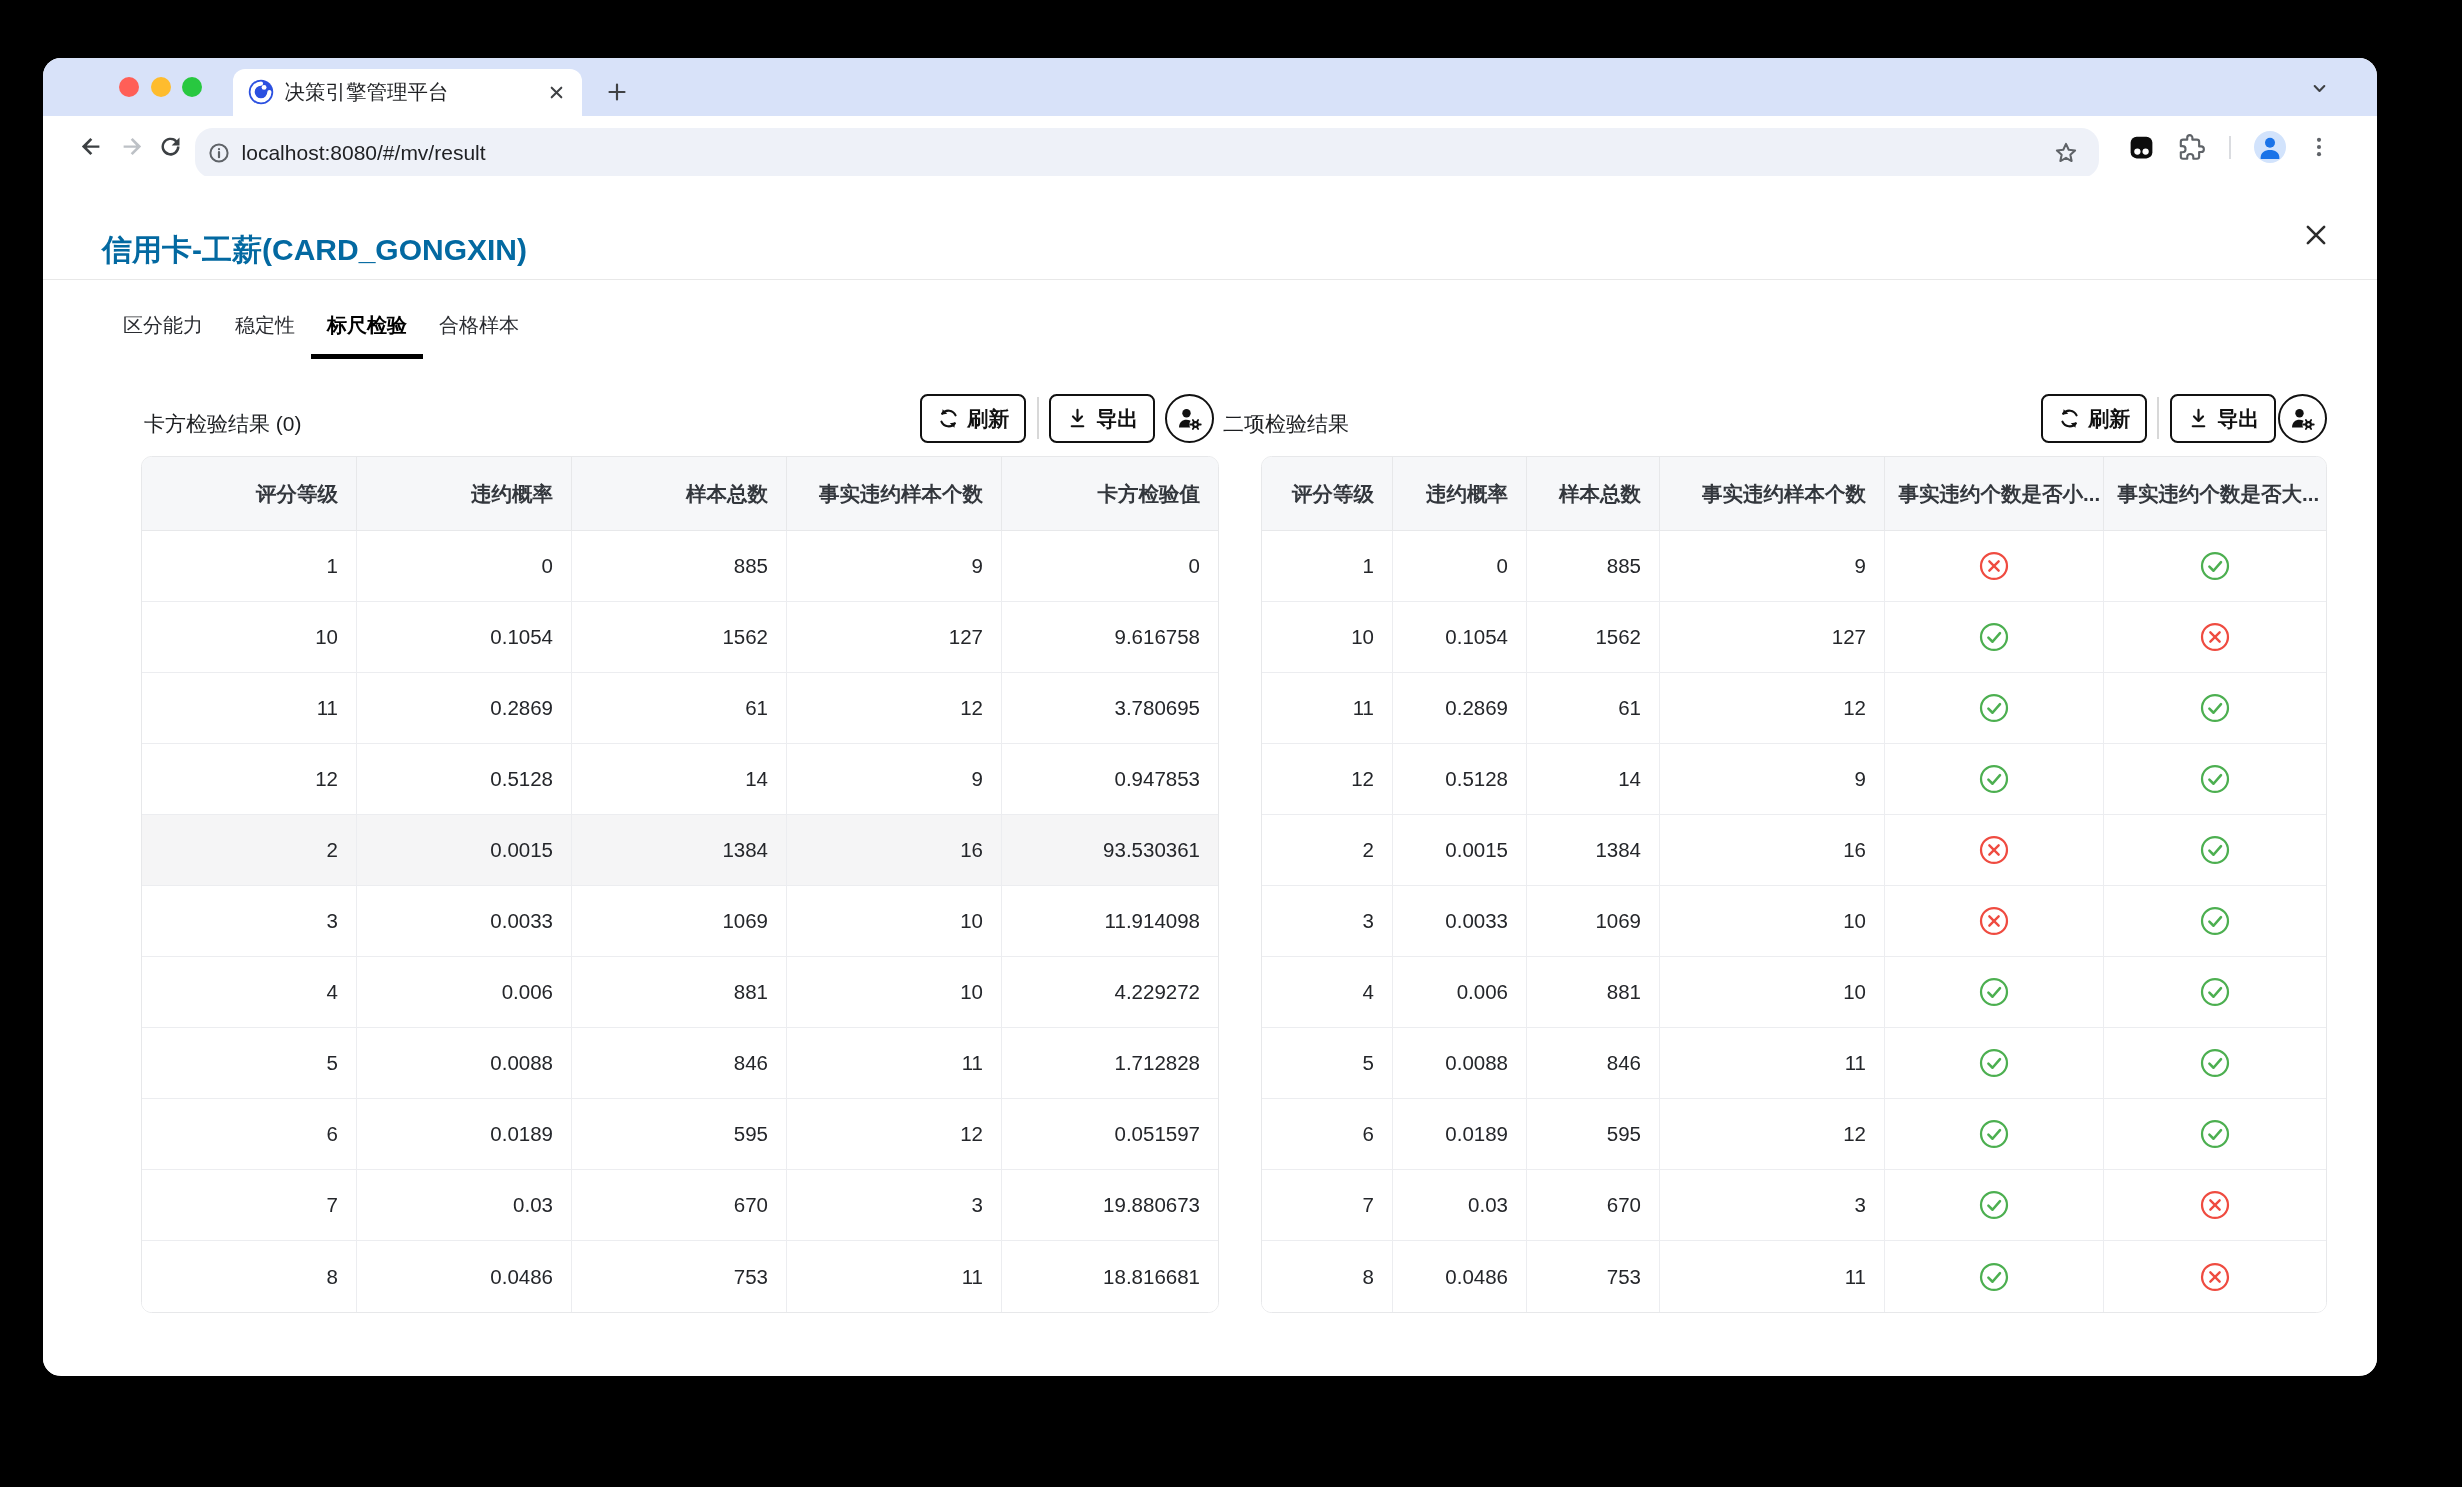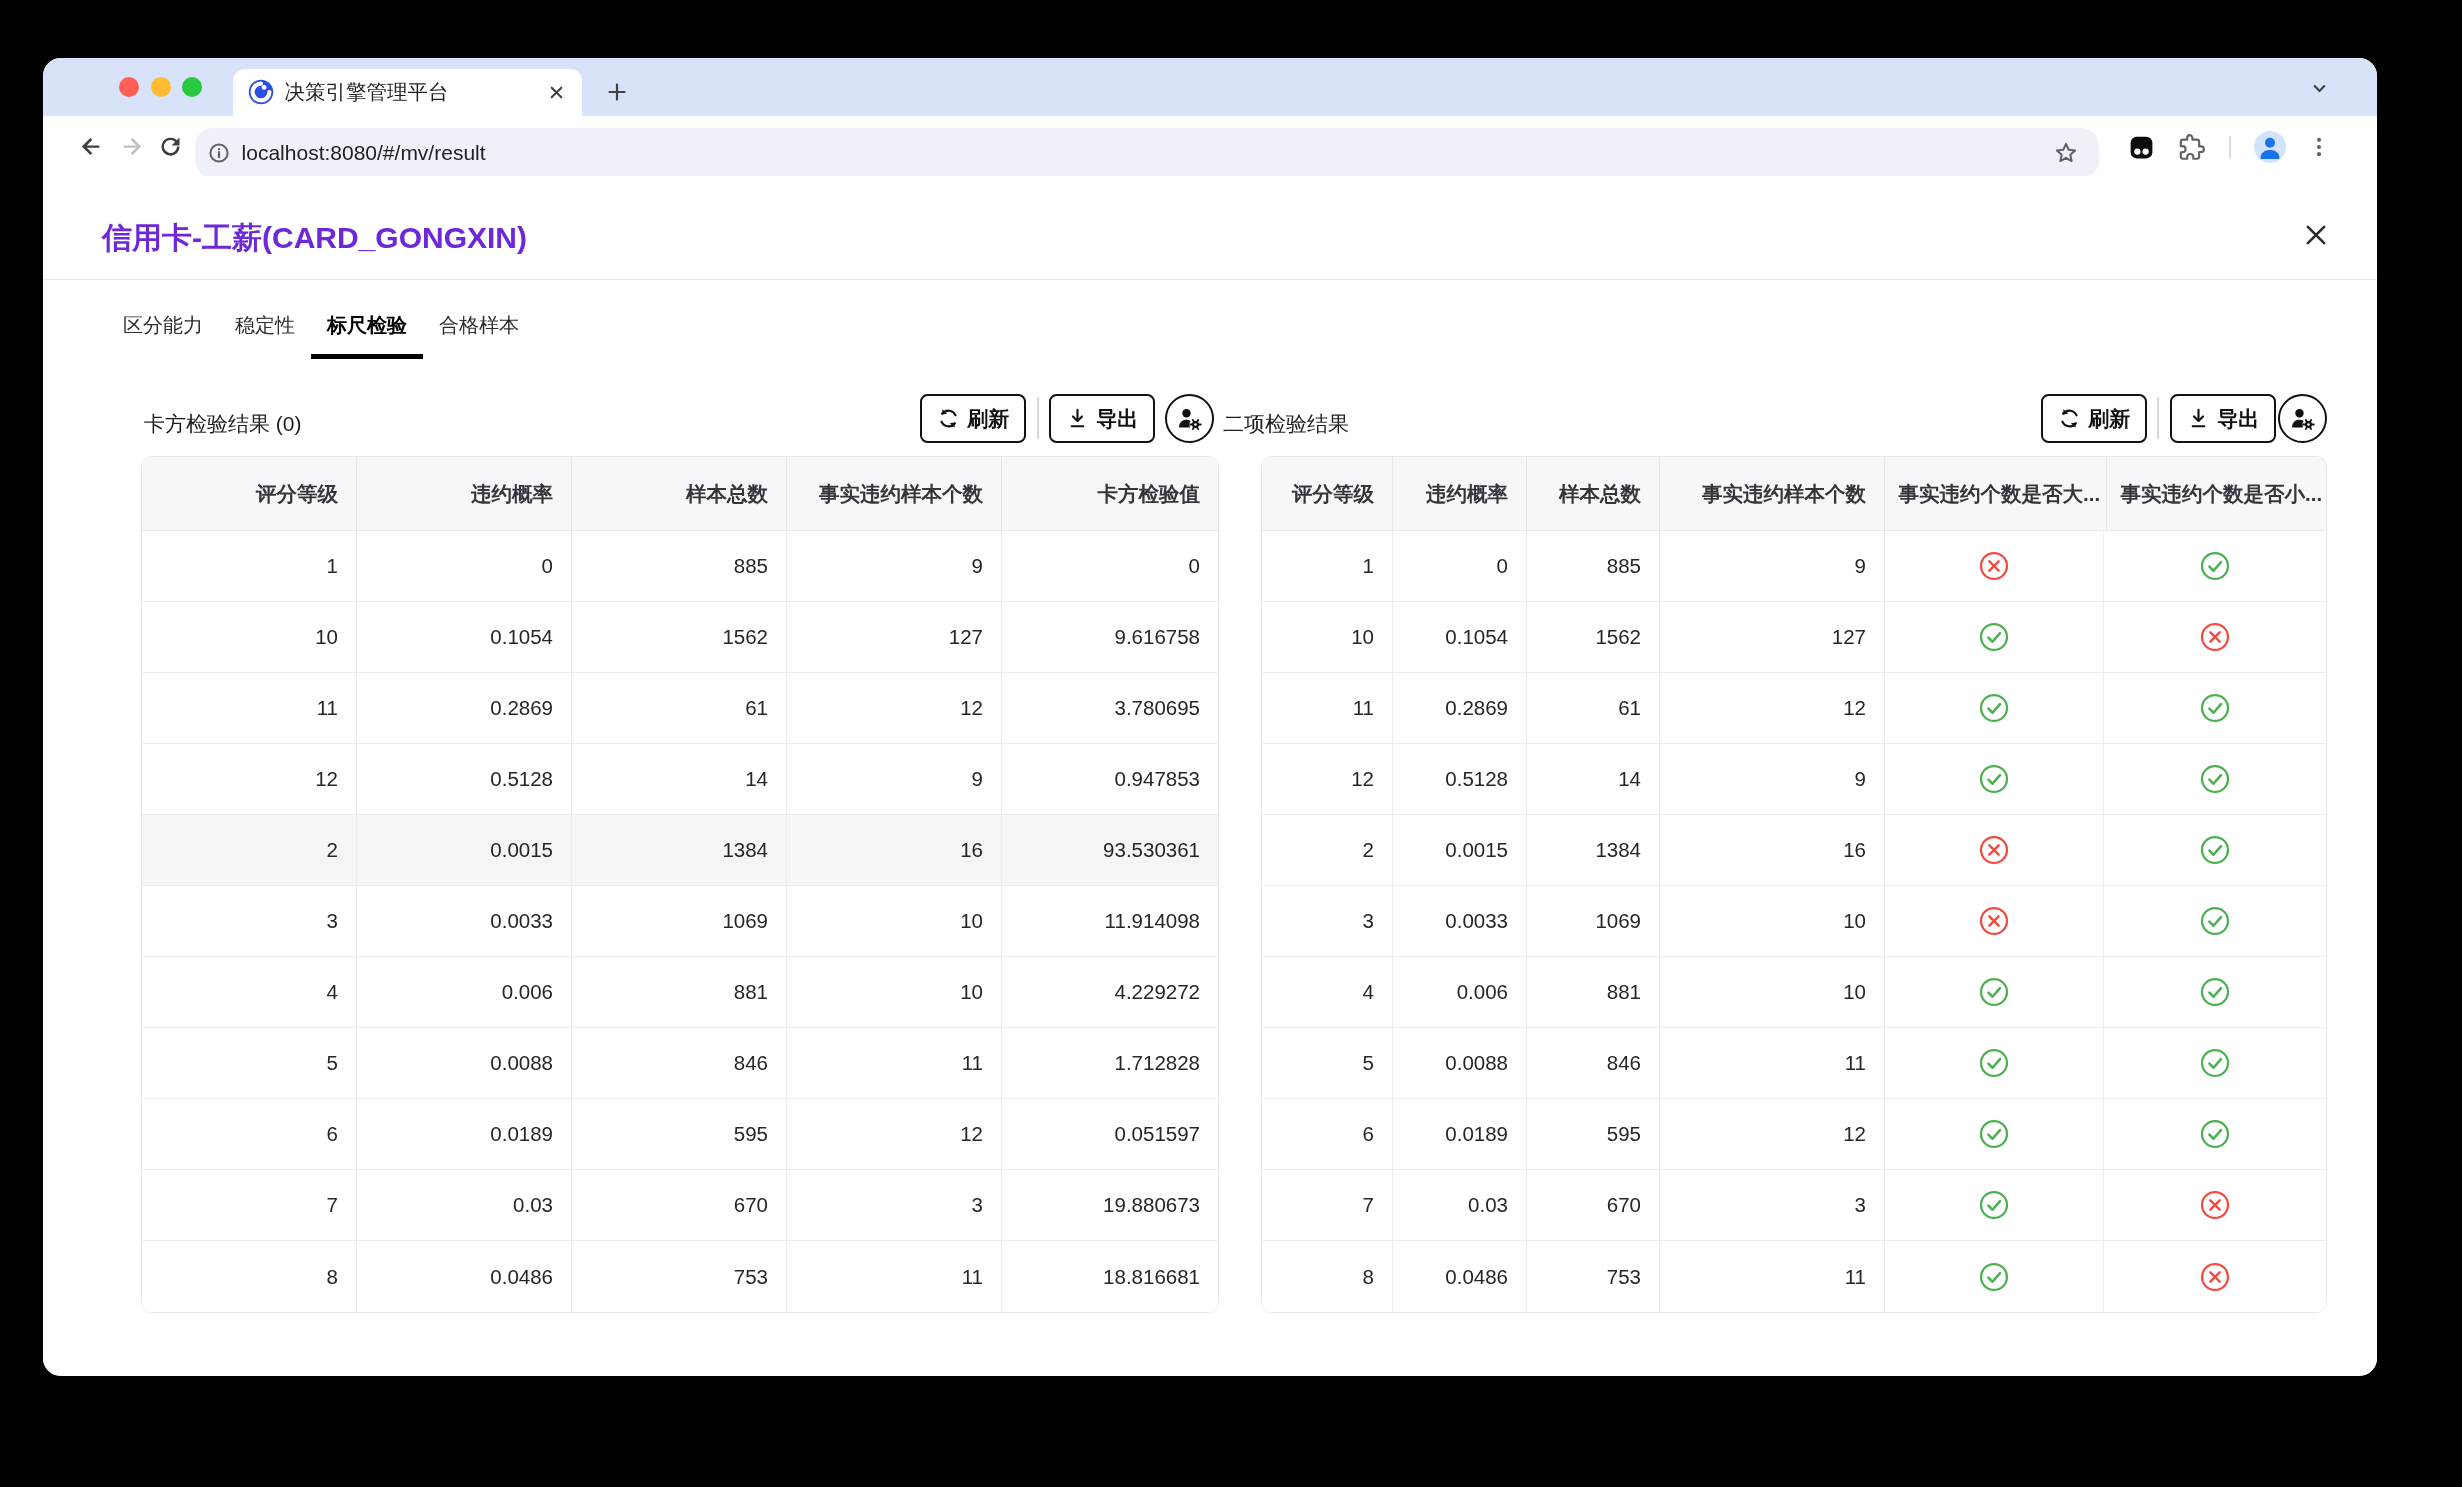--- a/index.html
+++ b/index.html
@@ -26,21 +26,21 @@
     display:flex;align-items:center;}
   .urlbar .info-ico{margin-left:12px;width:24px;height:24px;}
   .urlbar .url-text{margin-left:10.6px;font-size:21px;color:#202124;flex:1;}
   .urlbar .star-ico{margin-right:20px;width:26px;height:26px;}
   .tb-right{position:absolute;top:15px;width:32px;height:32px;display:flex;align-items:center;justify-content:center;}
   .tb-divider{position:absolute;left:2186px;top:20px;width:1.5px;height:23px;background:#dadce0;}
   .avatar{position:absolute;left:2211px;top:15px;width:32px;height:32px;border-radius:50%;background:#d2e3fc;
     display:flex;align-items:center;justify-content:center;overflow:hidden;}
   
   .content{position:absolute;left:0;top:118px;width:100%;height:1199px;background:#fff;}
-  .page-title{position:absolute;left:59px;top:42px;font-size:30px;font-weight:700;color:#6d28d9;}
+  .page-title{position:absolute;left:59px;top:54px;font-size:30px;font-weight:700;color:#0369a1;}
   .page-close{position:absolute;left:2255px;top:41px;width:36px;height:36px;display:flex;align-items:center;justify-content:center;}
   .header-divider{position:absolute;left:0;top:103px;width:100%;height:0.8px;background:#e8e8e8;}
   .tabs-row{position:absolute;left:64px;top:120px;display:flex;}
   .ptab{padding:0 16px;line-height:58px;height:58px;font-size:20px;color:#2a2c31;border-bottom:5.3px solid transparent;cursor:pointer;}
   .ptab.active{font-weight:700;color:#000;border-bottom-color:#000;}
   .section-title{position:absolute;top:234px;font-size:21px;color:#1c1e21;font-weight:500;}
   
   .btn{position:absolute;top:218px;height:49px;border:2.3px solid #111;border-radius:7.6px;background:#fff;
     display:flex;align-items:center;justify-content:center;gap:7.6px;font-size:21px;font-weight:600;color:#111;
     box-sizing:border-box;cursor:pointer;}
@@ -345,22 +345,22 @@
         </g>
         <circle cx="26" cy="26" r="1.7" fill="#fff"></circle>
       </svg>
     </div>
     <div class="table" id="binomial-table" style="left:1218px;width:1066px">
         <div class="thead">
           <div class="th" style="flex: 0 0 131px;">评分等级</div>
           <div class="th" style="flex: 0 0 134px;">违约概率</div>
           <div class="th" style="flex: 0 0 133px;">样本总数</div>
           <div class="th" style="flex: 0 0 225px;">事实违约样本个数</div>
+          <div class="th align-left" style="flex: 0 0 219px;">事实违约个数是否小...</div>
           <div class="th align-left" style="flex: 1 1 auto;">事实违约个数是否大...</div>
-          <div class="th align-left" style="flex: 0 0 219px;">事实违约个数是否小...</div>
         </div>
         <div class="tr">
           <div class="td" style="flex: 0 0 131px; background: inherit;">1</div>
           <div class="td" style="flex: 0 0 134px; background: inherit;">0</div>
           <div class="td" style="flex: 0 0 133px; background: inherit;">885</div>
           <div class="td" style="flex: 0 0 225px; background: inherit;">9</div>
           <div class="td icon-cell" style="flex: 0 0 219px; background: inherit;">
             <svg viewBox="0 0 40 40" width="30" height="30">
   <circle cx="20" cy="20" r="17.3" fill="none" stroke="#ef4b40" stroke-width="3"></circle>
   <path d="M13.8 13.8 L26.2 26.2 M26.2 13.8 L13.8 26.2" fill="none" stroke="#ef4b40" stroke-width="3.2" stroke-linecap="round"></path>

